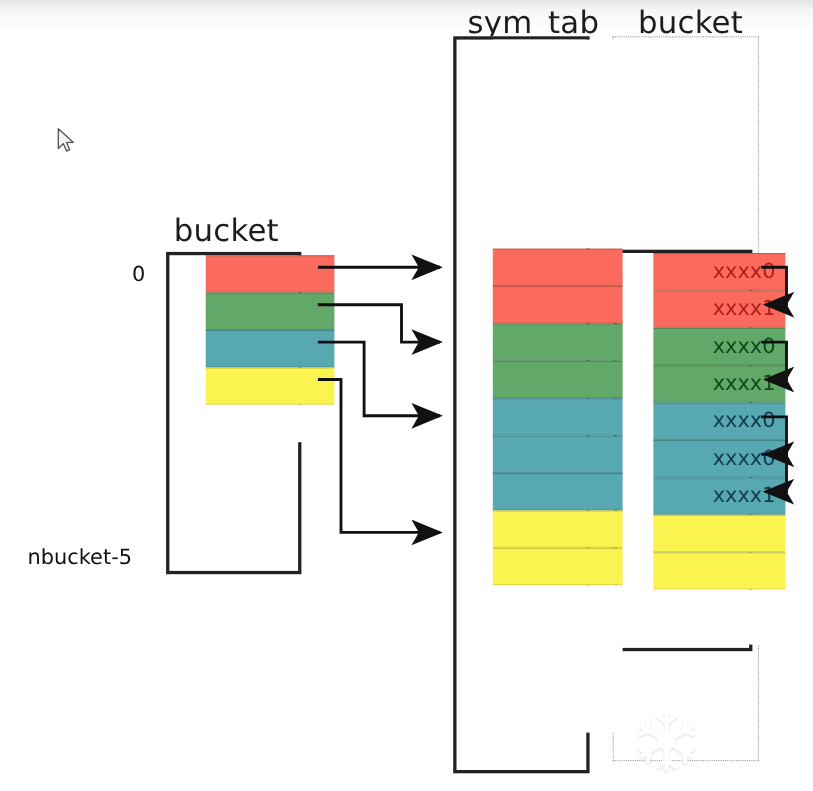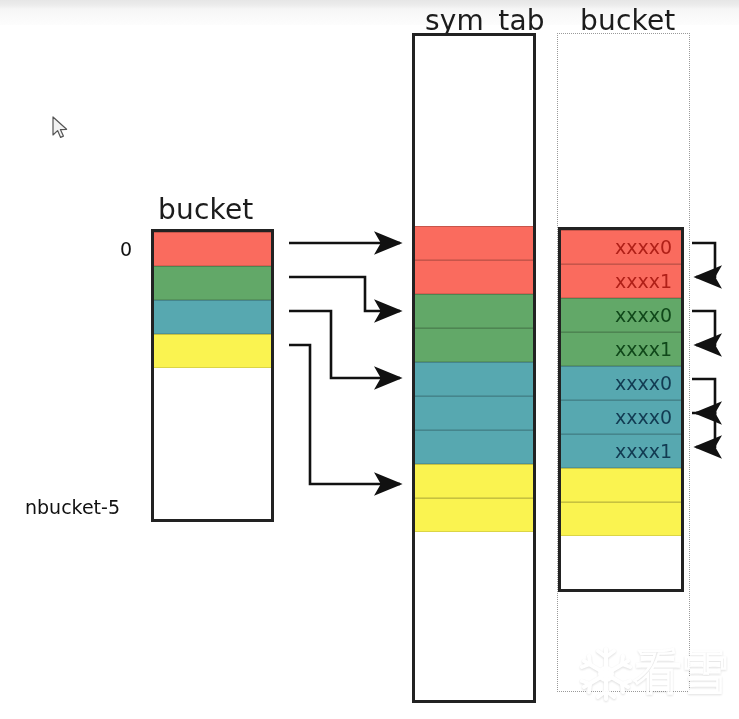--- a/index.html
+++ b/index.html
@@ -33,20 +33,21 @@
     position:absolute;
     box-sizing:border-box;
     background:#ffffff;
   }
   .box.solid{border:3px solid #222222;}
   .box.dotted{border:1px dotted #9a9a9a;background:transparent;}
 
   .cell{
     position:absolute;
     box-sizing:border-box;
+    margin-left:33px;
   }
   .cell-label{
     position:absolute;
     right:9px;
     top:50%;
     transform:translateY(-50%);
     font-size:19px;
     white-space:nowrap;
     line-height:1;
   }
@@ -183,23 +184,19 @@
           <line x1="14" y1="21" x2="6" y2="24"></line>
         <line x1="46" y1="41" x2="47" y2="49"></line>
           <line x1="46" y1="41" x2="54" y2="38"></line>
         <line x1="14" y1="41" x2="6" y2="38"></line>
           <line x1="14" y1="41" x2="13" y2="49"></line>
         <line x1="46" y1="21" x2="54" y2="24"></line>
           <line x1="46" y1="21" x2="47" y2="13"></line>
         <circle cx="30" cy="31" r="6"></circle>
       </g>
     </svg>
-    <div style="position:absolute;left:58px;top:-2px;font-size:47px;line-height:62px;
-                color:transparent;-webkit-text-stroke:2.4px #ffffff;
-                font-family:'DejaVu Sans',sans-serif;white-space:nowrap;
-                filter:drop-shadow(0px 1px 1px rgba(0,0,0,0.13));">看雪</div>
   </div>
 
   <svg class="cursor" viewBox="0 0 20 26">
     <path d="M3,2 L3,20 L7.6,15.6 L10.6,22.4 L13.4,21.1 L10.4,14.6 L16.6,14.3 Z" fill="#f2f2f2" stroke="#555555" stroke-width="1.2" stroke-linejoin="round"></path>
   </svg>
 
 </div>
 
 </body></html>

